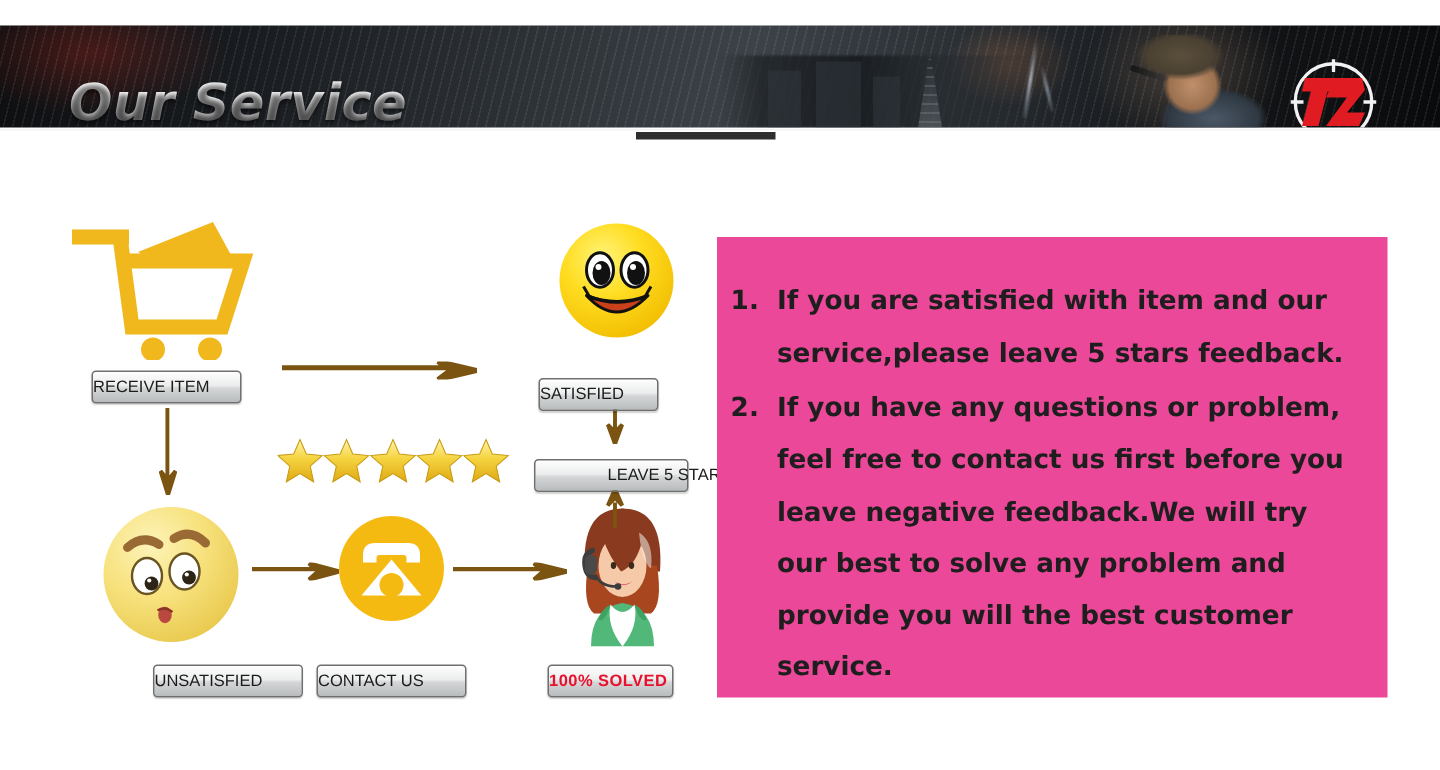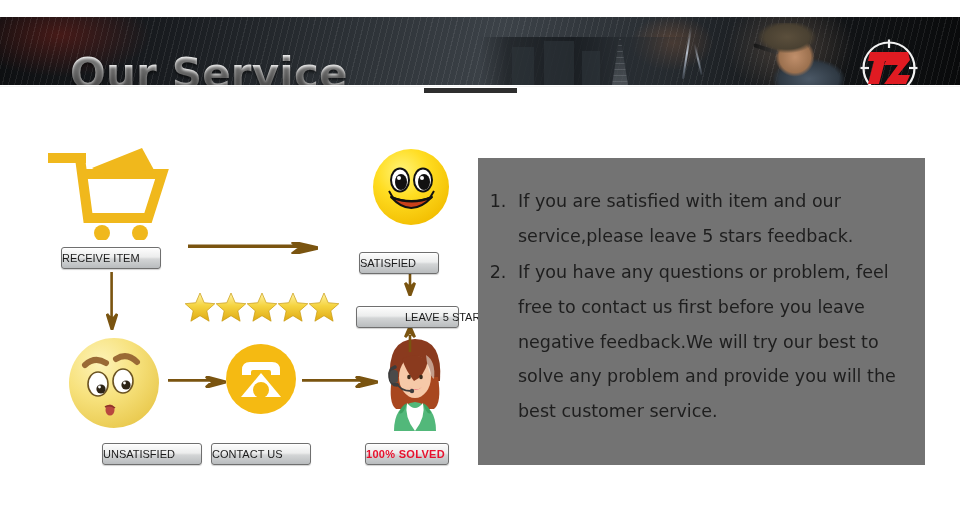--- a/index.html
+++ b/index.html
@@ -55,27 +55,28 @@
   }
   .banner .tower{
     position:absolute;left:612px;top:22px;width:16px;height:46px;
     background:
       linear-gradient(to bottom,rgba(150,155,160,.0),rgba(140,146,152,.45)),
       repeating-linear-gradient(to bottom, rgba(120,126,132,.5) 0 1px, rgba(0,0,0,0) 1px 6px);
     clip-path:polygon(45% 0,55% 0,100% 100%,0 100%);
     opacity:.8;
   }
   .banner-title{
-    position:absolute;left:70px;top:32px;
-    font-size:42px;font-weight:bold;letter-spacing:.2px;
+    position:absolute;left:46px;top:32px;
+    font-size:34px;font-weight:bold;letter-spacing:.2px;
     font-family:"DejaVu Sans", sans-serif;
     background:linear-gradient(to bottom,#ffffff 0%,#f2f2f2 40%,#b9b9b9 62%,#8f8f8f 100%);
     -webkit-background-clip:text;background-clip:text;
     color:transparent;-webkit-text-fill-color:transparent;
     text-shadow:0 2px 3px rgba(0,0,0,.55);
+    font-style:italic;
   }
   
   .logo{position:absolute;left:860px;top:22px;width:58px;height:58px;}
   .logo svg{display:block;width:58px;height:58px;}
 
   
   .tab-indicator{
     position:absolute;left:424px;top:88px;width:93px;height:5px;
     background:#2e2e2e;
   }
@@ -108,21 +109,22 @@
   .phone{position:absolute;left:225px;top:243px;width:72px;height:72px;}
   .agent{position:absolute;left:380px;top:237px;width:70px;height:94px;}
   .stars{position:absolute;left:185px;top:192px;width:155px;height:30px;}
 
   .arrow-h{position:absolute;height:12px;}
   .arrow-v{position:absolute;width:12px;}
 
   
   .panel{
     position:absolute;left:478px;top:158px;width:447px;height:307px;
-    background:#737373;
+    background:#ec4899;
+    font-weight:bold;
   }
   .panel ol{
     margin:0;padding:26px 20px 0 34px;
     list-style:decimal;
   }
   .panel li{
     font-family:"DejaVu Sans", sans-serif;
     font-size:17.5px;color:#1e1e1e;
     line-height:1.98;
     margin:0 0 2px 0;

